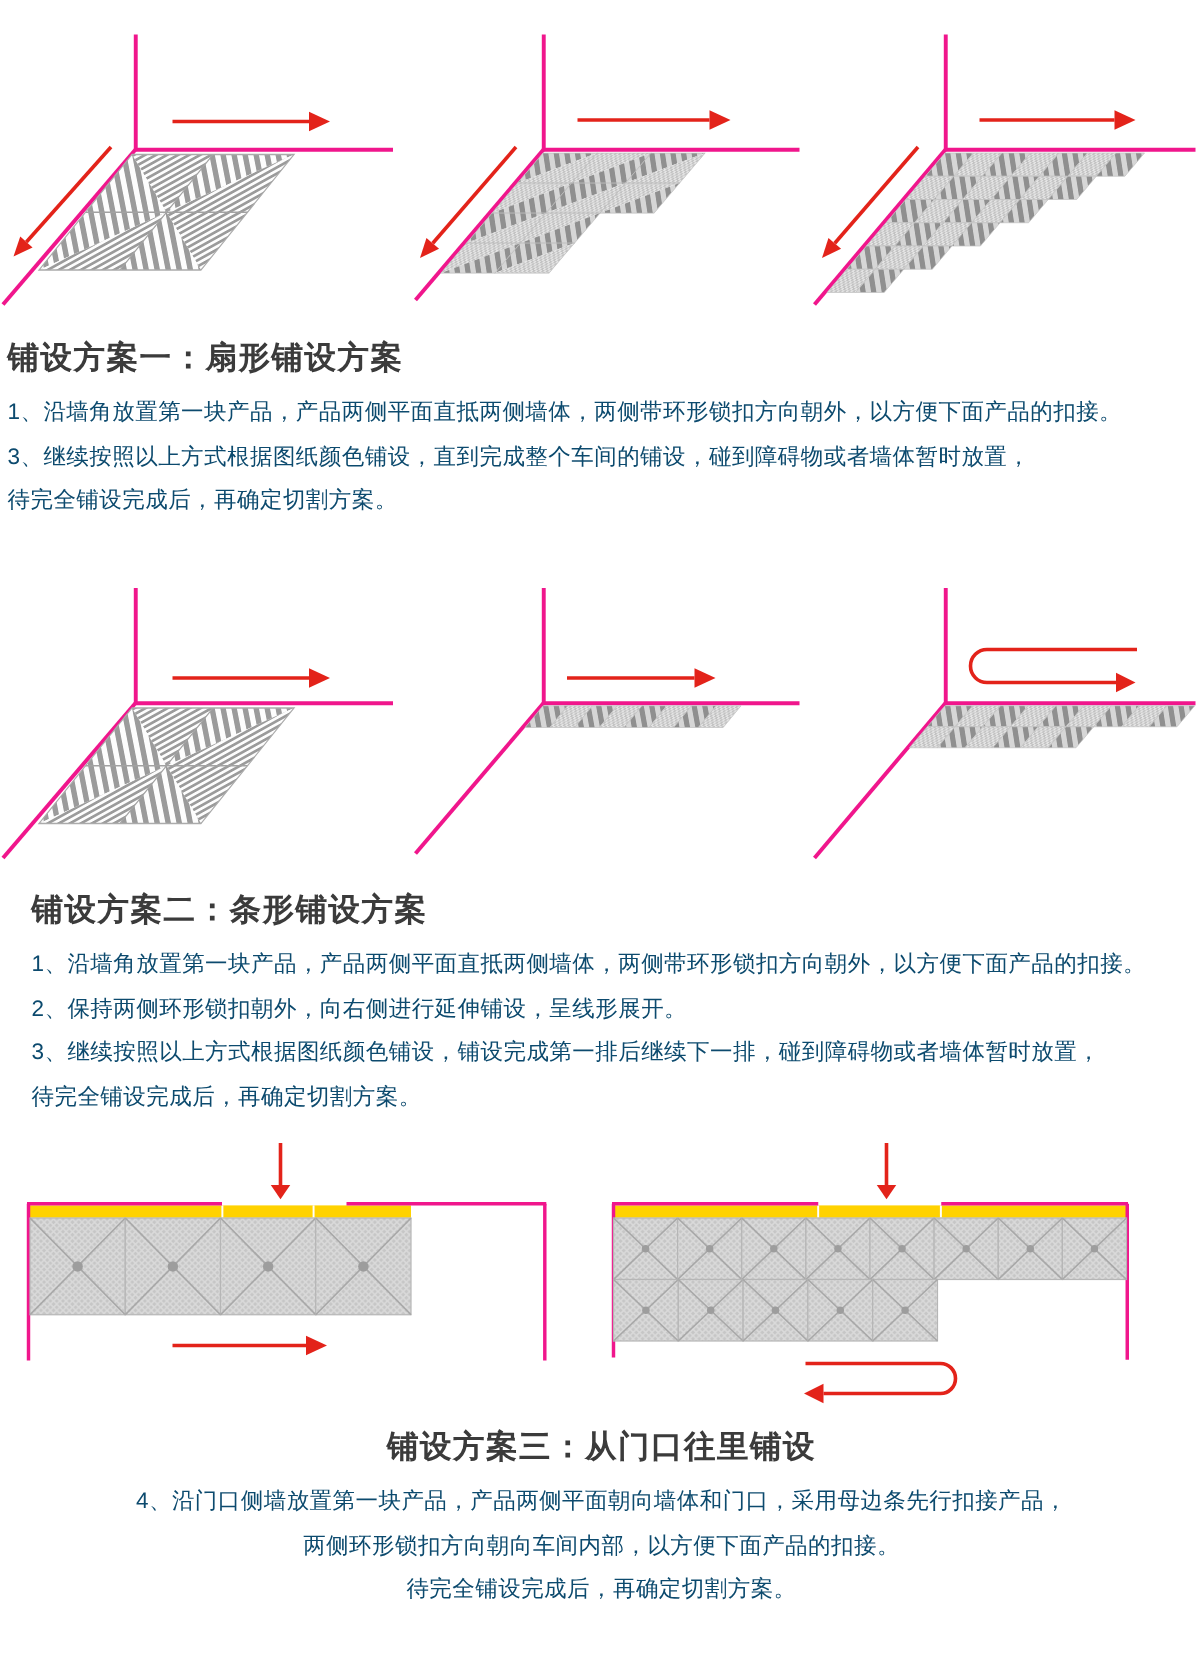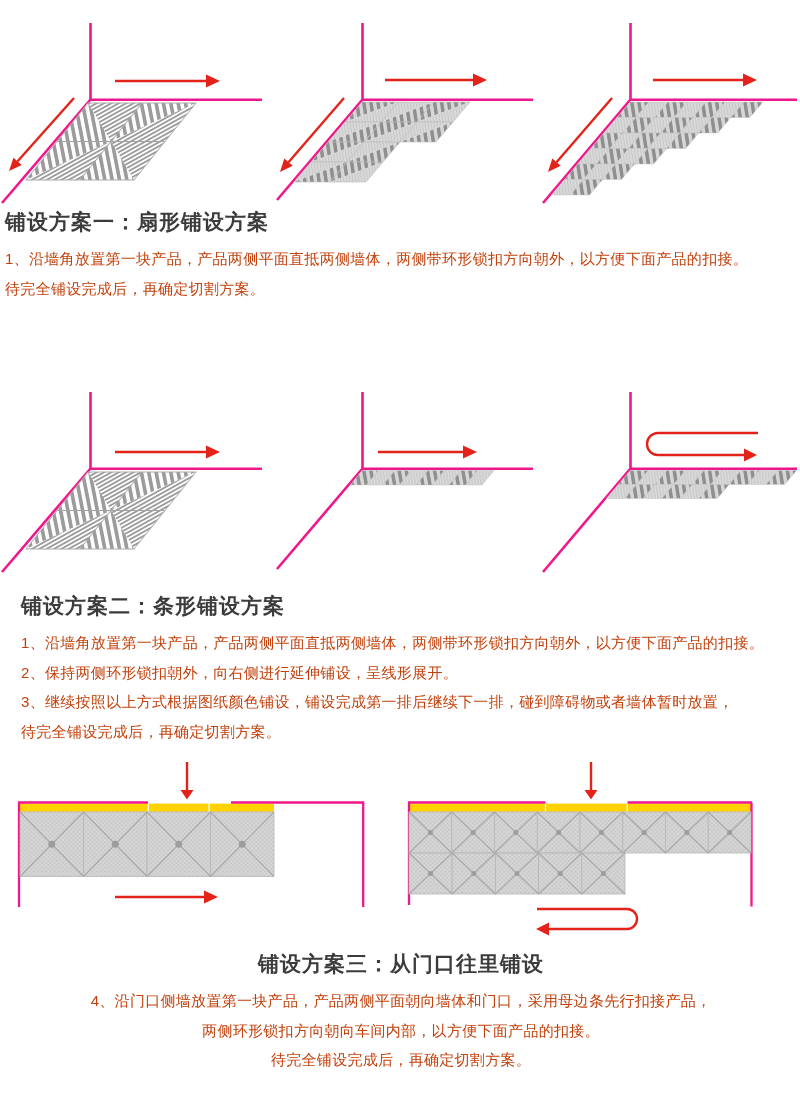--- a/index.html
+++ b/index.html
@@ -6,22 +6,22 @@
   .canvas{position:relative;width:800px;height:1110px;background:#ffffff;overflow:hidden;
           font-family:"Liberation Sans","DejaVu Sans",sans-serif;}
   .diagrams{position:absolute;left:0;top:0;}
   .wall{stroke:#F0168C;stroke-width:2.6;fill:none;}
   .wall3{stroke:#F0168C;stroke-width:2.3;fill:none;}
   .arr{stroke:#E3231A;stroke-width:2.4;fill:none;}
   .arrh{fill:#E3231A;stroke:none;}
   .grid{stroke:#a2a2a2;stroke-width:1;fill:none;}
   .sec{position:absolute;left:5px;width:792px;}
   .sec h2{margin:0 0 8px 0;font-size:21px;font-weight:700;color:#3b3b3b;letter-spacing:1px;}
-  .sec p{margin:0;font-size:15px;color:#c2410c;line-height:29.5px;letter-spacing:0.3px;}
-  #sec1{top:208px;} #sec2{top:592px;margin-left:16px;} #sec3{top:950px;text-align:center;}
+  .sec p{margin:0;font-size:15px;color:#0c4a6e;line-height:29.5px;letter-spacing:0.3px;}
+  #sec1{top:224px;} #sec2{top:592px;margin-left:16px;} #sec3{top:950px;text-align:center;}
 </style>
 </head>
 <body>
 
 <div class="canvas">
 
 <svg id="diag" class="diagrams" width="800" height="1110" viewBox="0 0 800 1110">
   <defs>
     <pattern id="hatchL" patternUnits="userSpaceOnUse" width="5.2" height="5.2" patternTransform="rotate(45)">
       <rect width="5.2" height="5.2" fill="#fdfdfd"></rect>
@@ -307,20 +307,21 @@
     <g>
       <path class="arr" d="M537 909 H627 A10 10 0 0 1 627 929 H549"></path>
       <polygon class="arrh" points="549,922.5 549,935.5 536,929"></polygon>
     </g>
   </g>
 </svg>
 
   <section class="sec" id="sec1">
     <h2>铺设方案一：扇形铺设方案</h2>
     <p>1、沿墙角放置第一块产品，产品两侧平面直抵两侧墙体，两侧带环形锁扣方向朝外，以方便下面产品的扣接。</p>
+    <p>3、继续按照以上方式根据图纸颜色铺设，直到完成整个车间的铺设，碰到障碍物或者墙体暂时放置，</p>
     <p>待完全铺设完成后，再确定切割方案。</p>
   </section>
 
   <section class="sec" id="sec2">
     <h2>铺设方案二：条形铺设方案</h2>
     <p>1、沿墙角放置第一块产品，产品两侧平面直抵两侧墙体，两侧带环形锁扣方向朝外，以方便下面产品的扣接。</p>
     <p>2、保持两侧环形锁扣朝外，向右侧进行延伸铺设，呈线形展开。</p>
     <p>3、继续按照以上方式根据图纸颜色铺设，铺设完成第一排后继续下一排，碰到障碍物或者墙体暂时放置，</p>
     <p>待完全铺设完成后，再确定切割方案。</p>
   </section>

